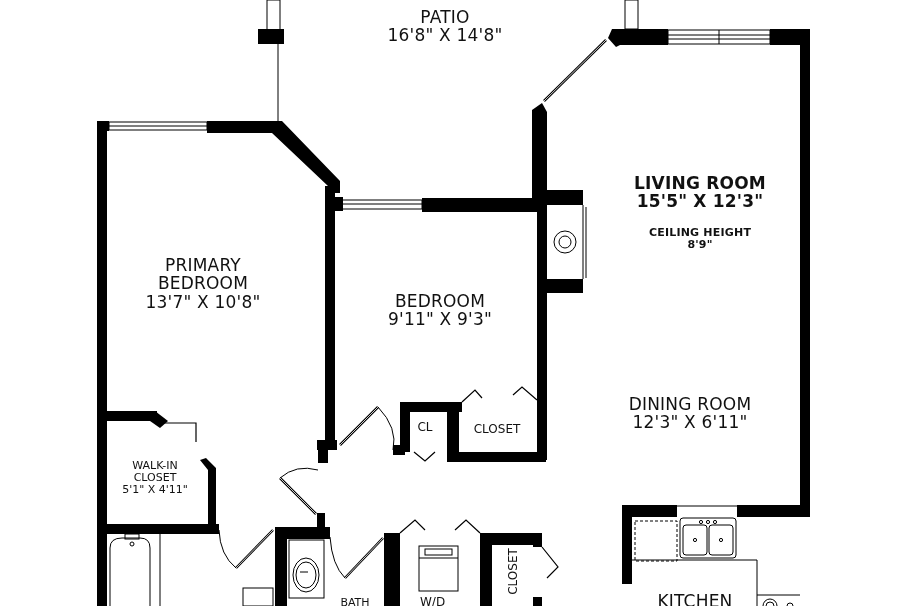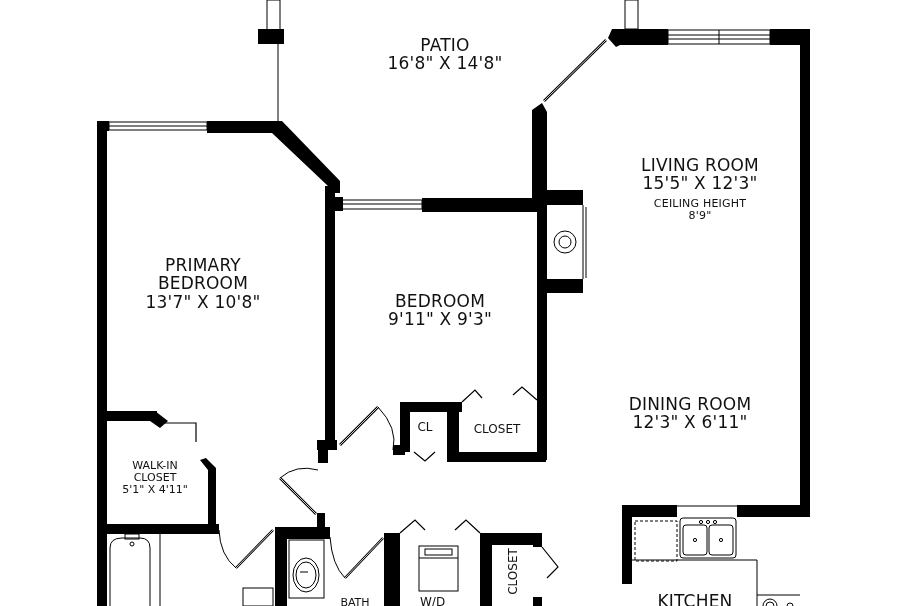--- a/index.html
+++ b/index.html
@@ -178,29 +178,29 @@
     <circle class="thin2" cx="708" cy="522" r="1.6"></circle>
     <circle class="thin2" cx="715" cy="522" r="1.6"></circle>
   </g>
   <g>
     <circle class="thin2" cx="770" cy="606" r="7"></circle>
     <circle class="thin2" cx="770" cy="606" r="4"></circle>
     <circle class="thin2" cx="790" cy="606" r="3"></circle>
   </g>
 </svg>
 
-<div class="lbl big" style="left:380px; top:36px; width:130px;text-align:center;">
+<div class="lbl big" style="left:380px; top:8px; width:130px;text-align:center;">
   <div>PATIO</div>
   <div>16'8" X 14'8"</div>
 </div>
 
-<div class="lbl big" style="left:605px; top:156px; width:190px;">
+<div class="lbl big" style="left:605px; top:174px; width:190px;font-weight:bold;">
   <div>LIVING ROOM</div>
   <div>15'5" X 12'3"</div>
-  <div class="sm" style="margin-top:5px;">CEILING HEIGHT</div>
+  <div class="sm" style="margin-top:16px;">CEILING HEIGHT</div>
   <div class="sm">8'9"</div>
 </div>
 
 <div class="lbl big" style="left:118px; top:256px; width:170px;">
   <div>PRIMARY</div>
   <div>BEDROOM</div>
   <div>13'7" X 10'8"</div>
 </div>
 
 <div class="lbl big" style="left:365px; top:292px; width:150px;">

